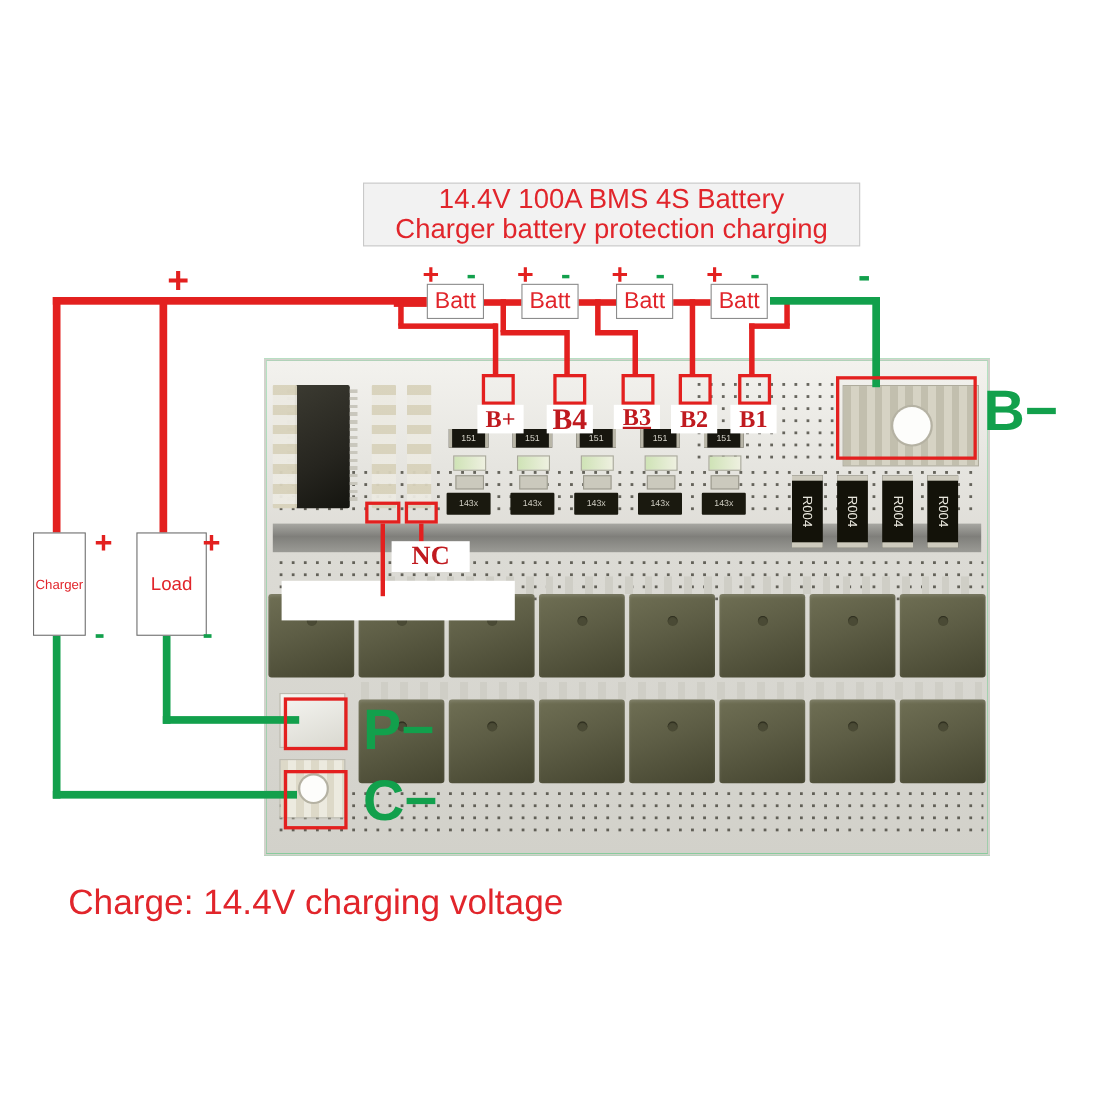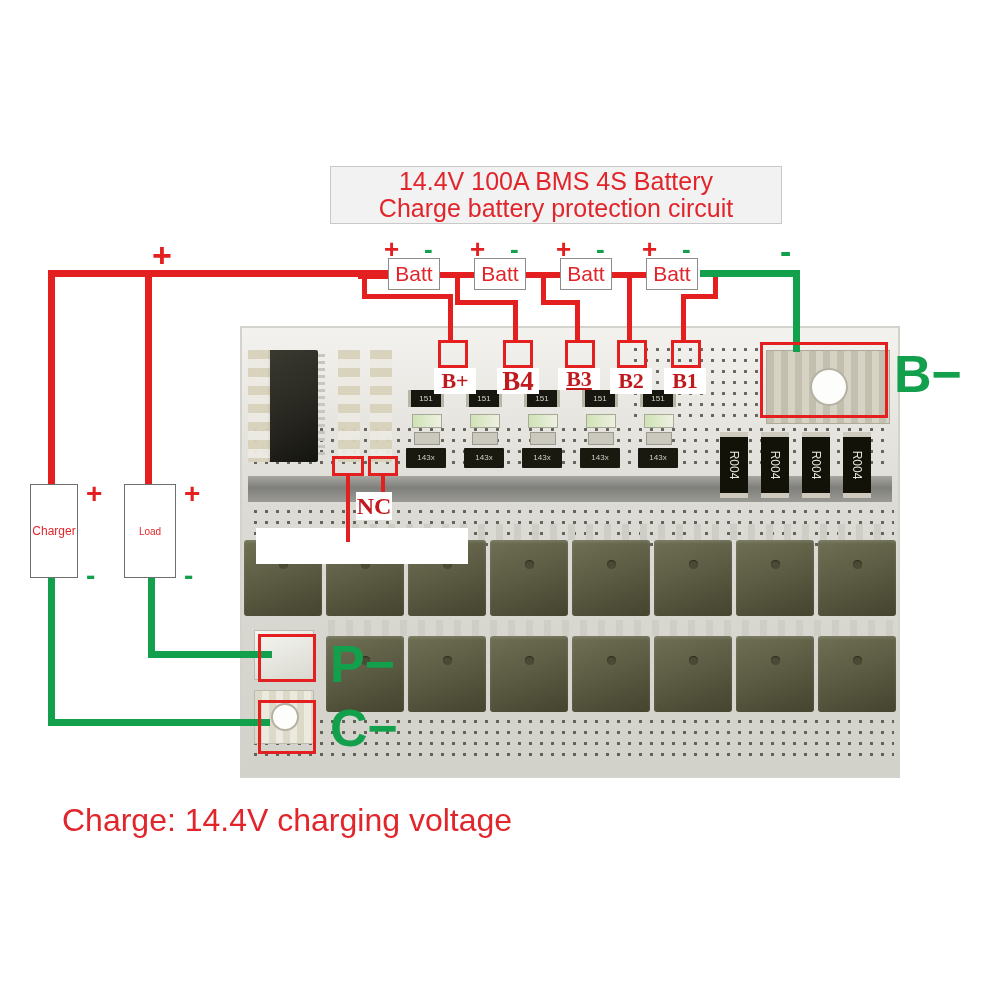--- a/index.html
+++ b/index.html
@@ -101,21 +101,21 @@
   
   .caption{position:absolute;color:#e1252b;font-size:32px;line-height:40px;white-space:nowrap;}
 </style>
 </head>
 <body>
 
 <div id="stage">
 
   <div class="title-box">
     <div class="title-line">14.4V 100A BMS 4S Battery</div>
-    <div class="title-line">Charge battery protection circuit</div>
+    <div class="title-line">Charger battery protection charging</div>
   </div>
 
   <div class="pcb">
     <div class="pcb-top"></div>
     <div class="pcb-bot"></div>
 
     <div class="holes" style="left:8px;top:96px;width:640px;height:44px;"></div>
     <div class="holes" style="left:8px;top:178px;width:644px;height:40px;"></div>
     <div class="holes" style="left:388px;top:16px;width:128px;height:80px;"></div>
 
@@ -267,21 +267,21 @@
 
   <div class="plus" style="left:152px;top:238px;font-size:34px;">+</div>
   <div class="minus" style="left:780px;top:234px;font-size:34px;">-</div>
 
   <div class="srcbox" style="left:30px;top:484px;width:48px;height:94px;font-size:12px;">
     <span>Charger</span>
   </div>
   <div class="plus" style="left:86px;top:480px;font-size:28px;">+</div>
   <div class="minus" style="left:86px;top:562px;font-size:28px;">-</div>
 
-  <div class="srcbox" style="left:124px;top:484px;width:52px;height:94px;font-size:10px;">
+  <div class="srcbox" style="left:124px;top:484px;width:64px;height:94px;font-size:17px;">
     <span>Load</span>
   </div>
   <div class="plus" style="left:184px;top:480px;font-size:28px;">+</div>
   <div class="minus" style="left:184px;top:562px;font-size:28px;">-</div>
 
   <div class="redbox" style="left:438px;top:340px;width:30px;height:28px;"></div>
   <div class="redbox" style="left:503px;top:340px;width:30px;height:28px;"></div>
   <div class="redbox" style="left:565px;top:340px;width:30px;height:28px;"></div>
   <div class="redbox" style="left:617px;top:340px;width:30px;height:28px;"></div>
   <div class="redbox" style="left:671px;top:340px;width:30px;height:28px;"></div>
@@ -293,21 +293,21 @@
 
   <div class="w" style="left:346px;top:476px;width:4px;height:66px;"></div>
   <div class="w" style="left:381px;top:476px;width:4px;height:24px;"></div>
 
   <div class="lbl" style="left:434px;top:368px;width:42px;height:26px;font-size:22px;">B+</div>
   <div class="lbl" style="left:497px;top:368px;width:42px;height:26px;font-size:27px;">B4</div>
   <div class="lbl" style="left:558px;top:368px;width:42px;height:22px;font-size:22px;text-decoration:underline;">B3</div>
   <div class="lbl" style="left:610px;top:368px;width:42px;height:26px;font-size:22px;">B2</div>
   <div class="lbl" style="left:664px;top:368px;width:42px;height:26px;font-size:22px;">B1</div>
 
-  <div class="lbl" style="left:356px;top:492px;width:36px;height:28px;font-size:24px;">NC</div>
+  <div class="lbl" style="left:356px;top:492px;width:71px;height:28px;font-size:24px;">NC</div>
 
   <div class="biglbl" style="left:894px;top:348px;">B−</div>
   <div class="biglbl" style="left:330px;top:638px;">P−</div>
   <div class="biglbl" style="left:330px;top:702px;">C−</div>
 
   <div class="caption" style="left:62px;top:800px;">Charge: 14.4V charging voltage</div>
 
 </div>
 
 </body></html>

